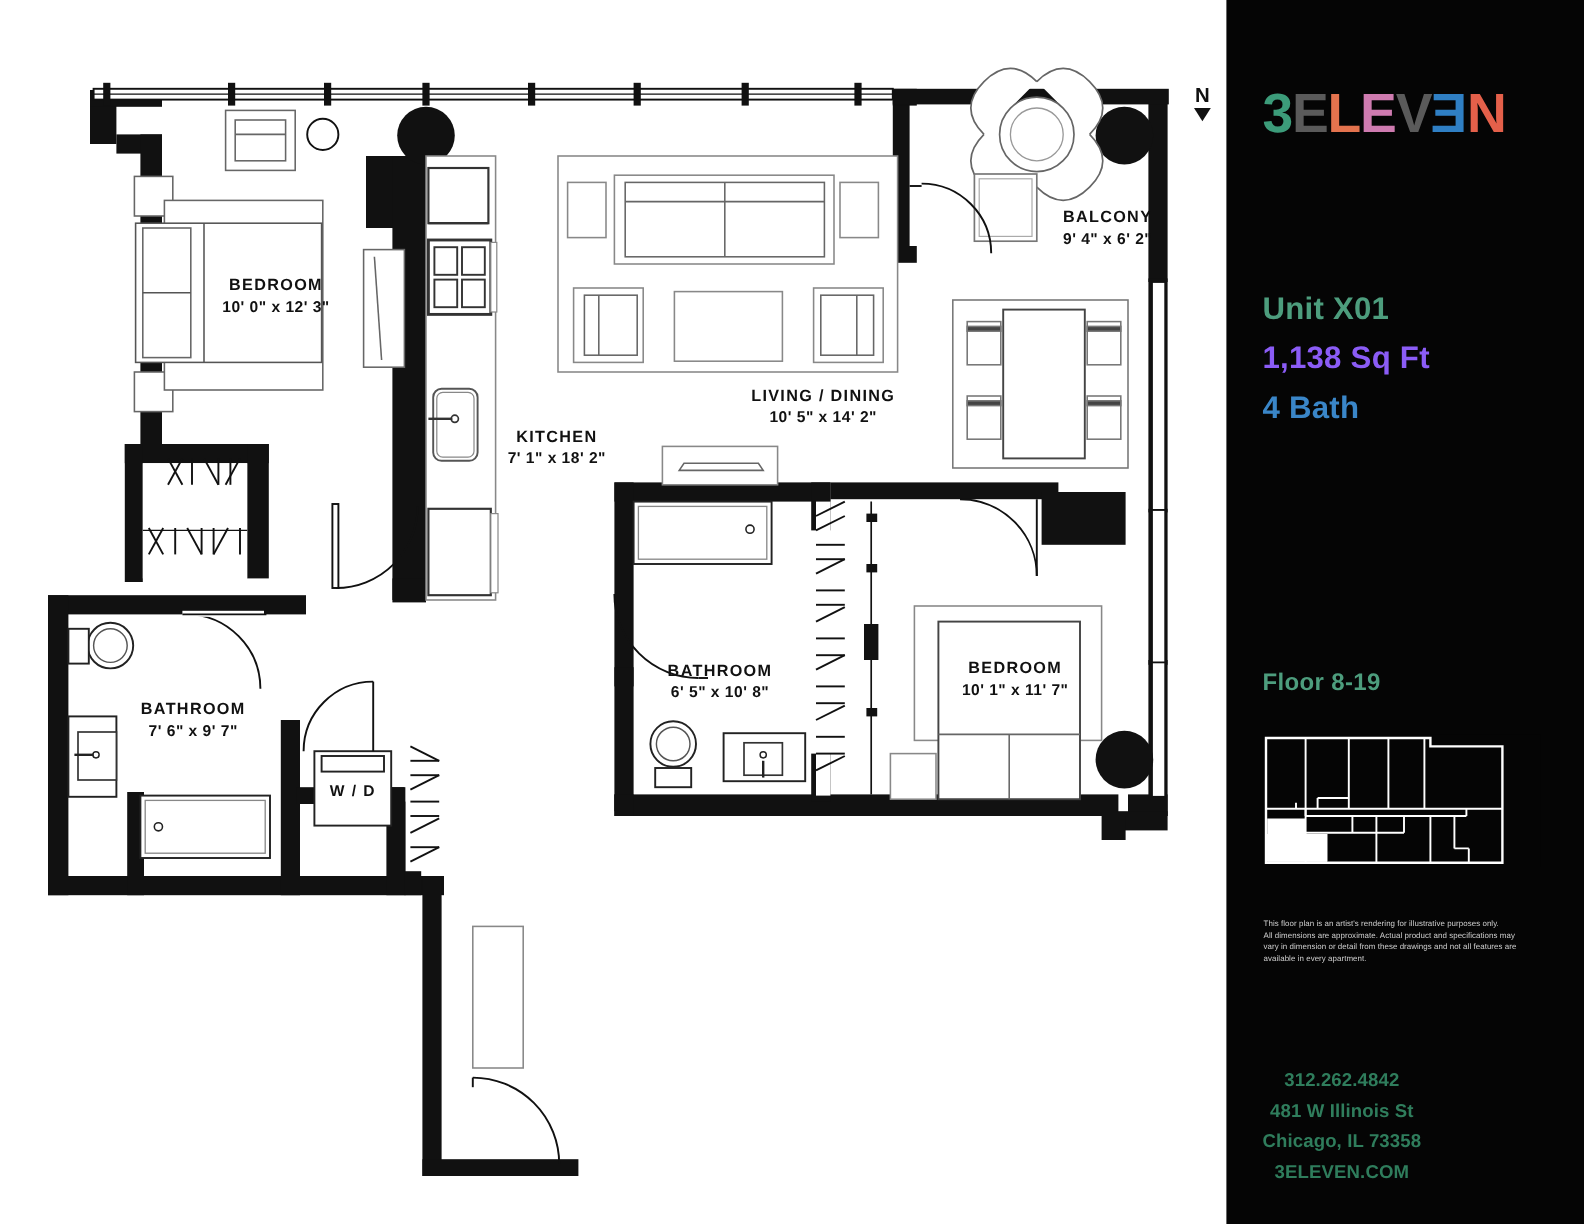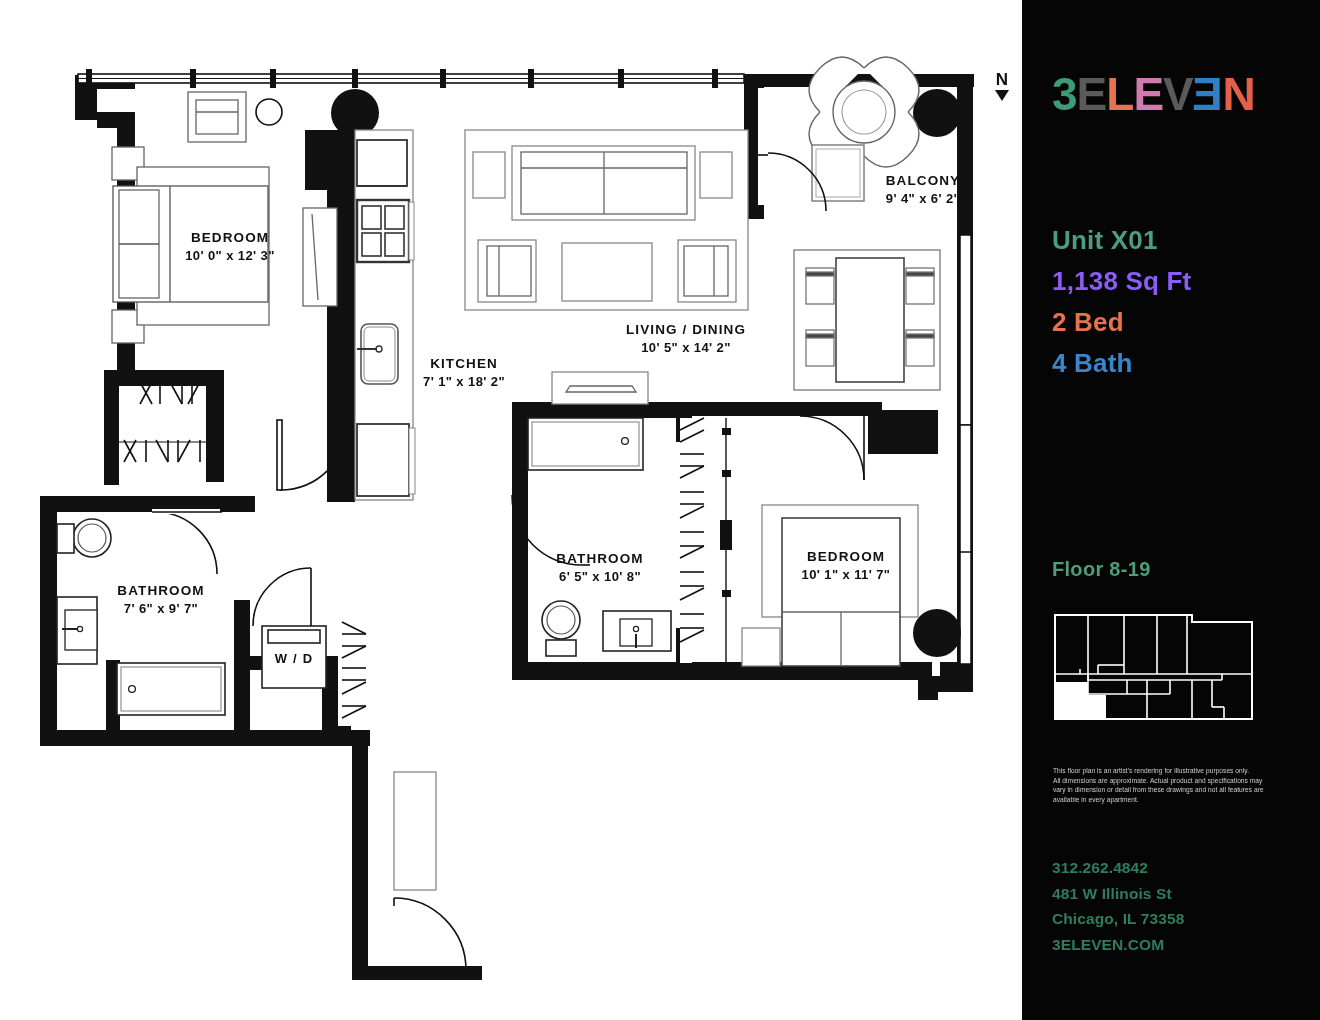--- a/index.html
+++ b/index.html
@@ -22,33 +22,33 @@
 
   
   #side-panel { position:absolute; left:1022px; top:0; width:298px; height:1020px;
      background:#050505; }
 
   #logo { position:absolute; left:30px; top:68px; height:48px;
      display:flex; align-items:flex-end; }
   .logo-ch { font-family:"Liberation Sans", sans-serif; font-weight:bold;
      font-size:46px; line-height:44px; letter-spacing:-1px; }
 
-  #unit-block { position:absolute; left:30px; top:220px; }
+  #unit-block { position:absolute; left:30px; top:237px; }
   .unit-line { font-weight:bold; font-size:26px; line-height:41px; letter-spacing:0.2px; }
 
   #floor-block { position:absolute; left:30px; top:558px; }
   #floor-title { font-weight:bold; font-size:20px; letter-spacing:0.3px; color:#4d9d7d; }
 
   #keyplan { position:absolute; left:30px; top:612px; width:232px; height:110px; }
 
   #disclaimer { position:absolute; left:31px; top:766px; width:228px;
      color:#cfcfcf; font-size:6.6px; line-height:9.6px; letter-spacing:0.05px; }
   #disclaimer p { margin:0; }
 
-  #contact { position:absolute; left:30px; top:855px; }
+  #contact { position:absolute; left:30px; top:888px;text-align:center; }
   .contact-line { color:#2f7d5c; font-weight:bold; font-size:15.5px; line-height:25.5px;
      letter-spacing:0.1px; }
 </style>
 </head>
 <body>
 
 <div id="page">
 
   <div id="plan-area">
     <svg id="plan-svg" width="1022" height="1020" viewBox="0 0 1022 1020">
@@ -411,21 +411,20 @@
       <span class="logo-ch" style="color:#e4734e">L</span>
       <span class="logo-ch" style="color:#cf7bb0">E</span>
       <span class="logo-ch" style="color:#5a5a5a">V</span>
       <span class="logo-ch" style="color:#2f7fc4; transform:scaleX(-1); display:inline-block">E</span>
       <span class="logo-ch" style="color:#e4604a">N</span>
     </div>
 
     <div id="unit-block">
       <div class="unit-line" style="color:#4d9d7d">Unit X01</div>
       <div class="unit-line" style="color:#8b5cf6">1,138 Sq Ft</div>
-      <div class="unit-line" style="color:#e4734e">2 Bed</div>
       <div class="unit-line" style="color:#3a86c8">4 Bath</div>
     </div>
 
     <div id="floor-block">
       <div id="floor-title">Floor 8-19</div>
     </div>
 
     <svg id="keyplan" viewBox="0 0 232 110">
       <rect x="0" y="0" width="232" height="110" fill="#050505"></rect>
       <g fill="none" stroke="#ffffff" stroke-width="2">

